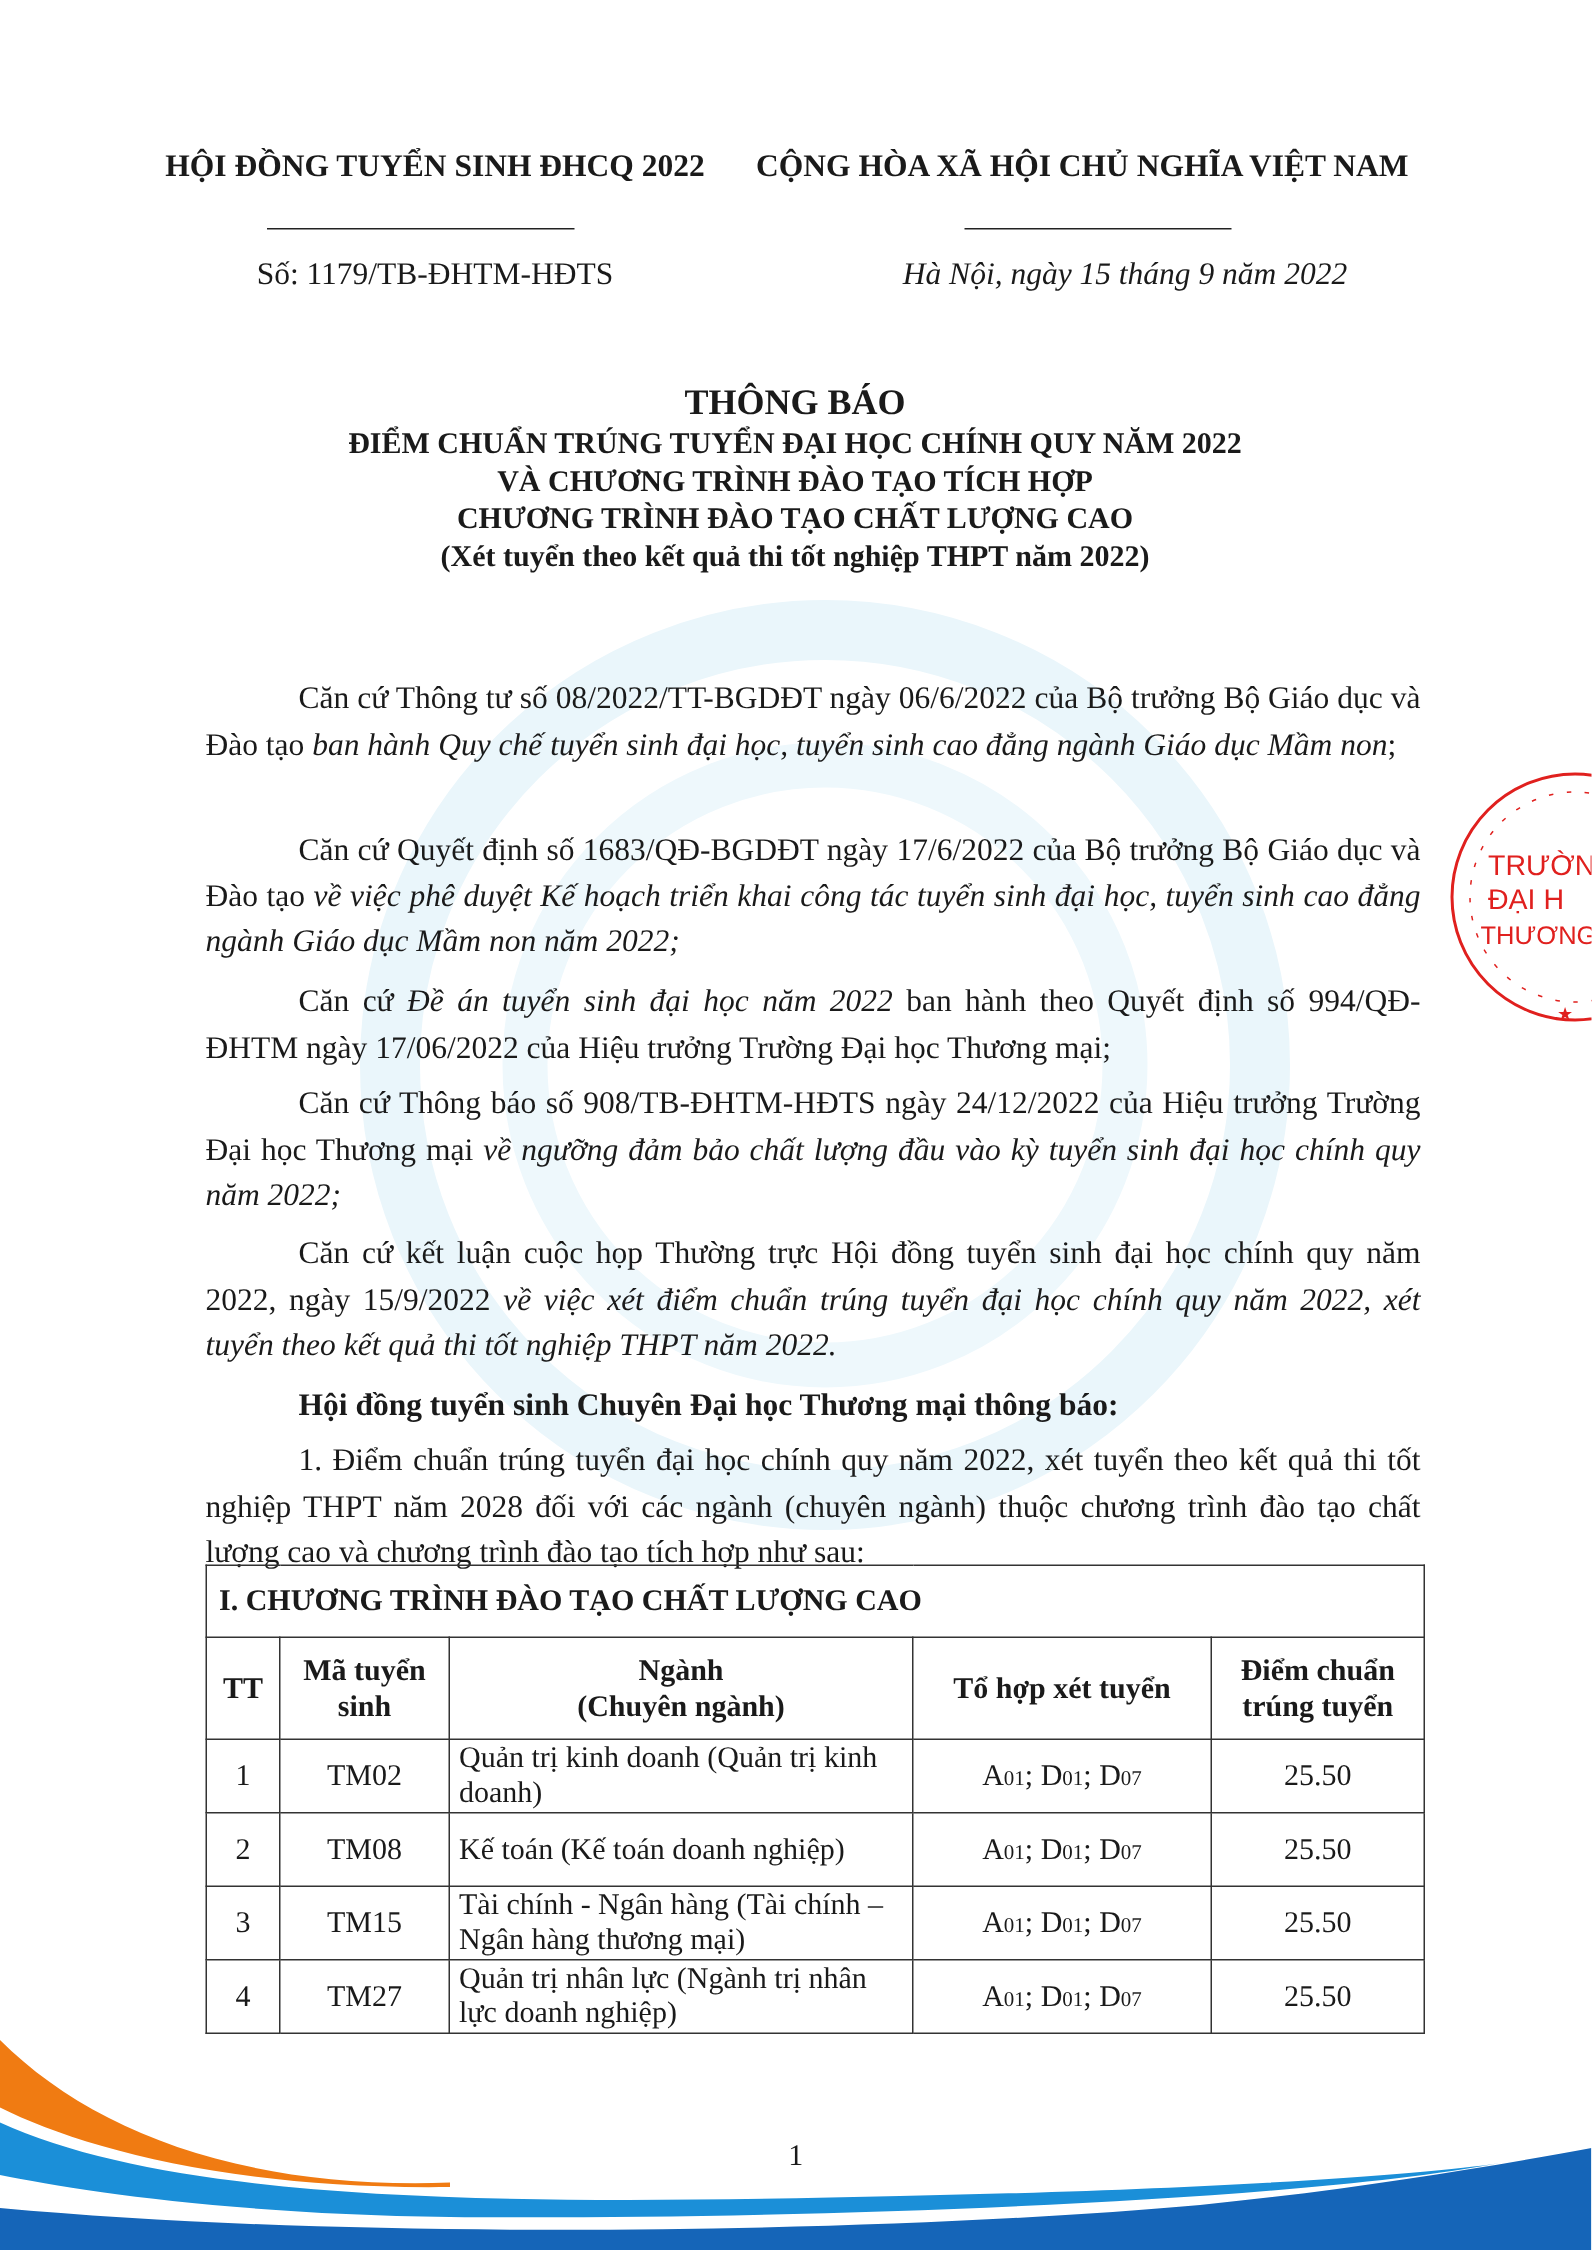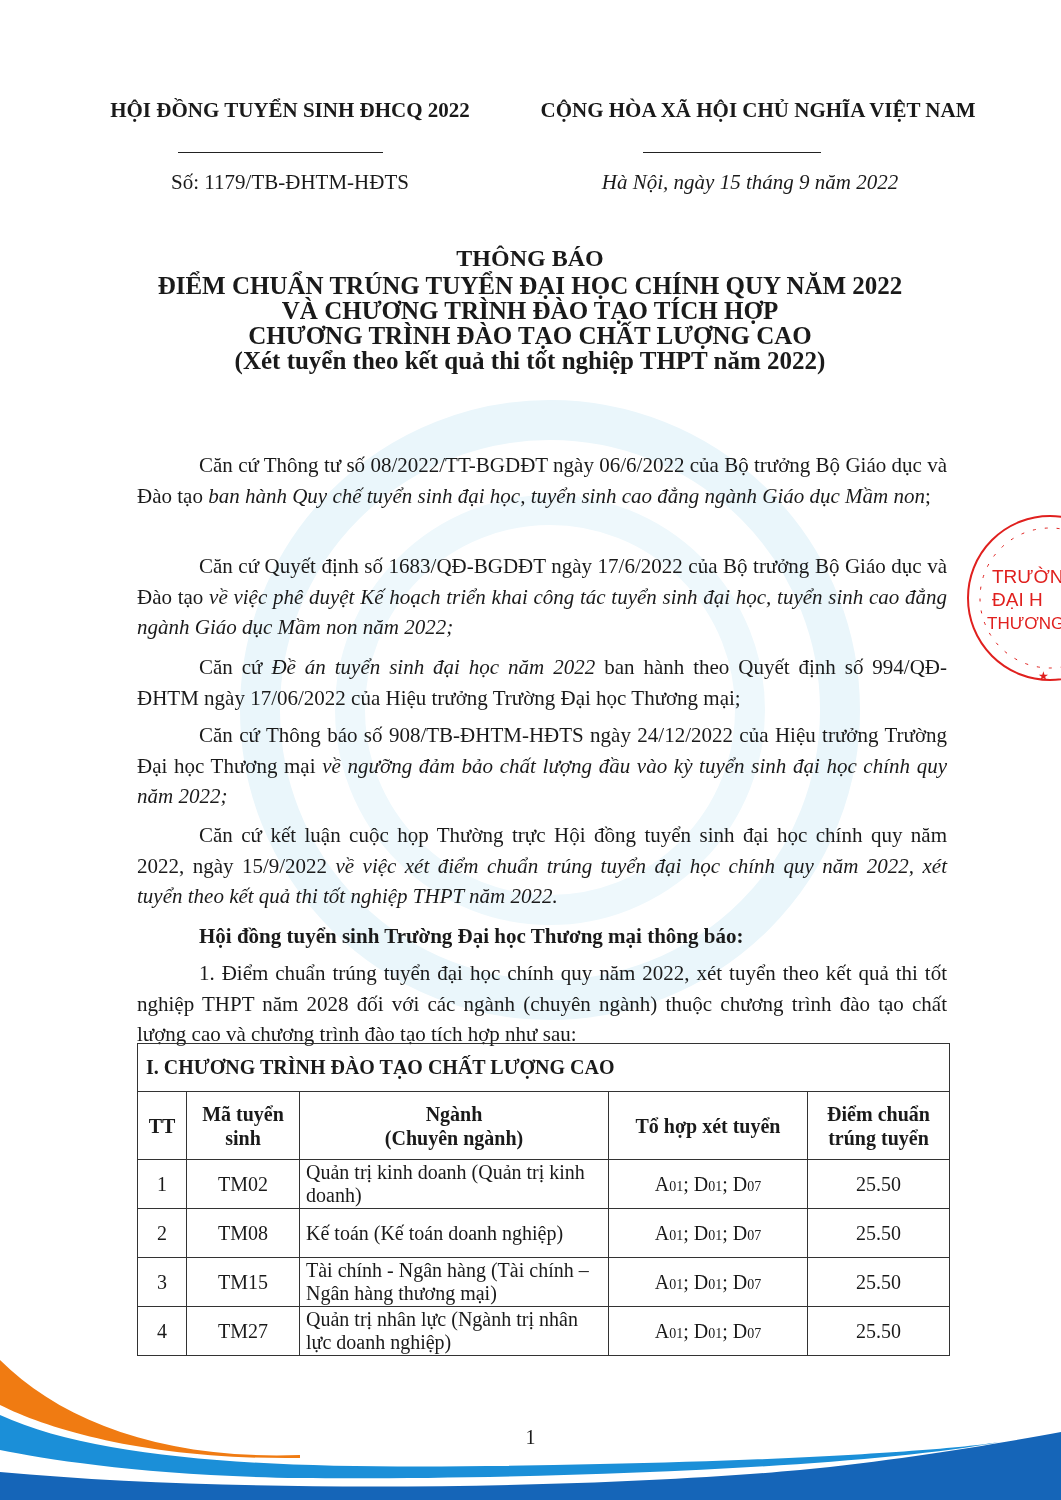--- a/index.html
+++ b/index.html
@@ -1,29 +1,29 @@
 <!DOCTYPE html>
 <html><head>
 <meta charset="utf-8">
 <style>
   html, body { margin:0; padding:0; }
   body { width:1061px; height:1500px; position:relative; overflow:hidden; background:#ffffff;
          font-family:"Liberation Serif", "DejaVu Serif", serif; color:#1a1a1a; }
   .abs { position:absolute; }
   .hdr-left { left:100px; top:96px; width:380px; text-align:center; }
-  .hdr-right { left:528px; top:96px; width:460px; text-align:center; }
+  .hdr-right { left:504px; top:96px; width:460px; text-align:left; }
   .hdr-line { font-size:21px; line-height:28px; white-space:nowrap; }
   .bold { font-weight:bold; }
   .ul-left { position:absolute; left:178px; top:152px; width:205px; border-top:1.5px solid #222; }
   .ul-right { position:absolute; left:643px; top:152px; width:178px; border-top:1.5px solid #222; }
   .so { left:100px; top:170px; width:380px; text-align:center; font-size:21px; }
   .date { left:500px; top:170px; width:500px; text-align:center; font-size:21px; font-style:italic; }
   .title-block { left:130px; top:243px; width:800px; text-align:center; font-weight:bold; }
-  .t-main { font-size:24px; line-height:30px; }
-  .t-sub { font-size:25px; line-height:25px; }
+  .t-main { font-size:24px; line-height:30px;margin-top:11px; }
+  .t-sub { font-size:20px; line-height:25px; }
   .body { left:137px; width:810px; font-size:21px; line-height:30.5px; text-align:justify;margin-top:32px; }
   .indent { text-indent:62px; }
   .it { font-style:italic; }
   table.score { position:absolute; left:137px; top:1043px; width:813px; border-collapse:collapse; font-size:20px; }
   table.score td, table.score th { border:1.5px solid #333; text-align:center; vertical-align:middle; padding:0 4px; }
   table.score th { font-weight:bold; height:67px; line-height:24px; }
   table.score td.section { text-align:left; font-weight:bold; height:47px; padding-left:8px; }
   table.score td.name { text-align:left; line-height:23px; padding-left:6px; }
   table.score tr.row td { height:48px; }
   .sub { font-size:14px; }
@@ -69,21 +69,21 @@
 </div>
 <div class="abs body indent" style="top:620px">
   <span>Căn cứ </span><span class="it">Đề án tuyển sinh đại học năm 2022</span><span> ban hành theo Quyết định số 994/QĐ-ĐHTM ngày 17/06/2022 của Hiệu trưởng Trường Đại học Thương mại;</span>
 </div>
 <div class="abs body indent" style="top:688px">
   <span>Căn cứ Thông báo số 908/TB-ĐHTM-HĐTS ngày 24/12/2022 của Hiệu trưởng Trường Đại học Thương mại </span><span class="it">về ngưỡng đảm bảo chất lượng đầu vào kỳ tuyển sinh đại học chính quy năm 2022;</span>
 </div>
 <div class="abs body indent" style="top:788px">
   <span>Căn cứ kết luận cuộc họp Thường trực Hội đồng tuyển sinh đại học chính quy năm 2022, ngày 15/9/2022 </span><span class="it">về việc xét điểm chuẩn trúng tuyển đại học chính quy năm 2022, xét tuyển theo kết quả thi tốt nghiệp THPT năm 2022.</span>
 </div>
-<div class="abs body indent bold" style="top:889px">Hội đồng tuyển sinh Trường Đại học Thương mại thông báo:</div>
+<div class="abs body indent bold" style="top:889px">Hội đồng tuyển sinh Chuyên Đại học Thương mại thông báo:</div>
 <div class="abs body indent" style="top:926px">1. Điểm chuẩn trúng tuyển đại học chính quy năm 2022, xét tuyển theo kết quả thi tốt nghiệp THPT năm 2028 đối với các ngành (chuyên ngành) thuộc chương trình đào tạo chất lượng cao và chương trình đào tạo tích hợp như sau:</div>
 
 <table class="score">
   <tbody>
       <tr>
     <td colspan="5" class="section">I. CHƯƠNG TRÌNH ĐÀO TẠO CHẤT LƯỢNG CAO</td>
   </tr>
   <tr>
     <th style="width:40px">TT</th>
     <th style="width:104px"><span>Mã tuyển sinh</span></th>

